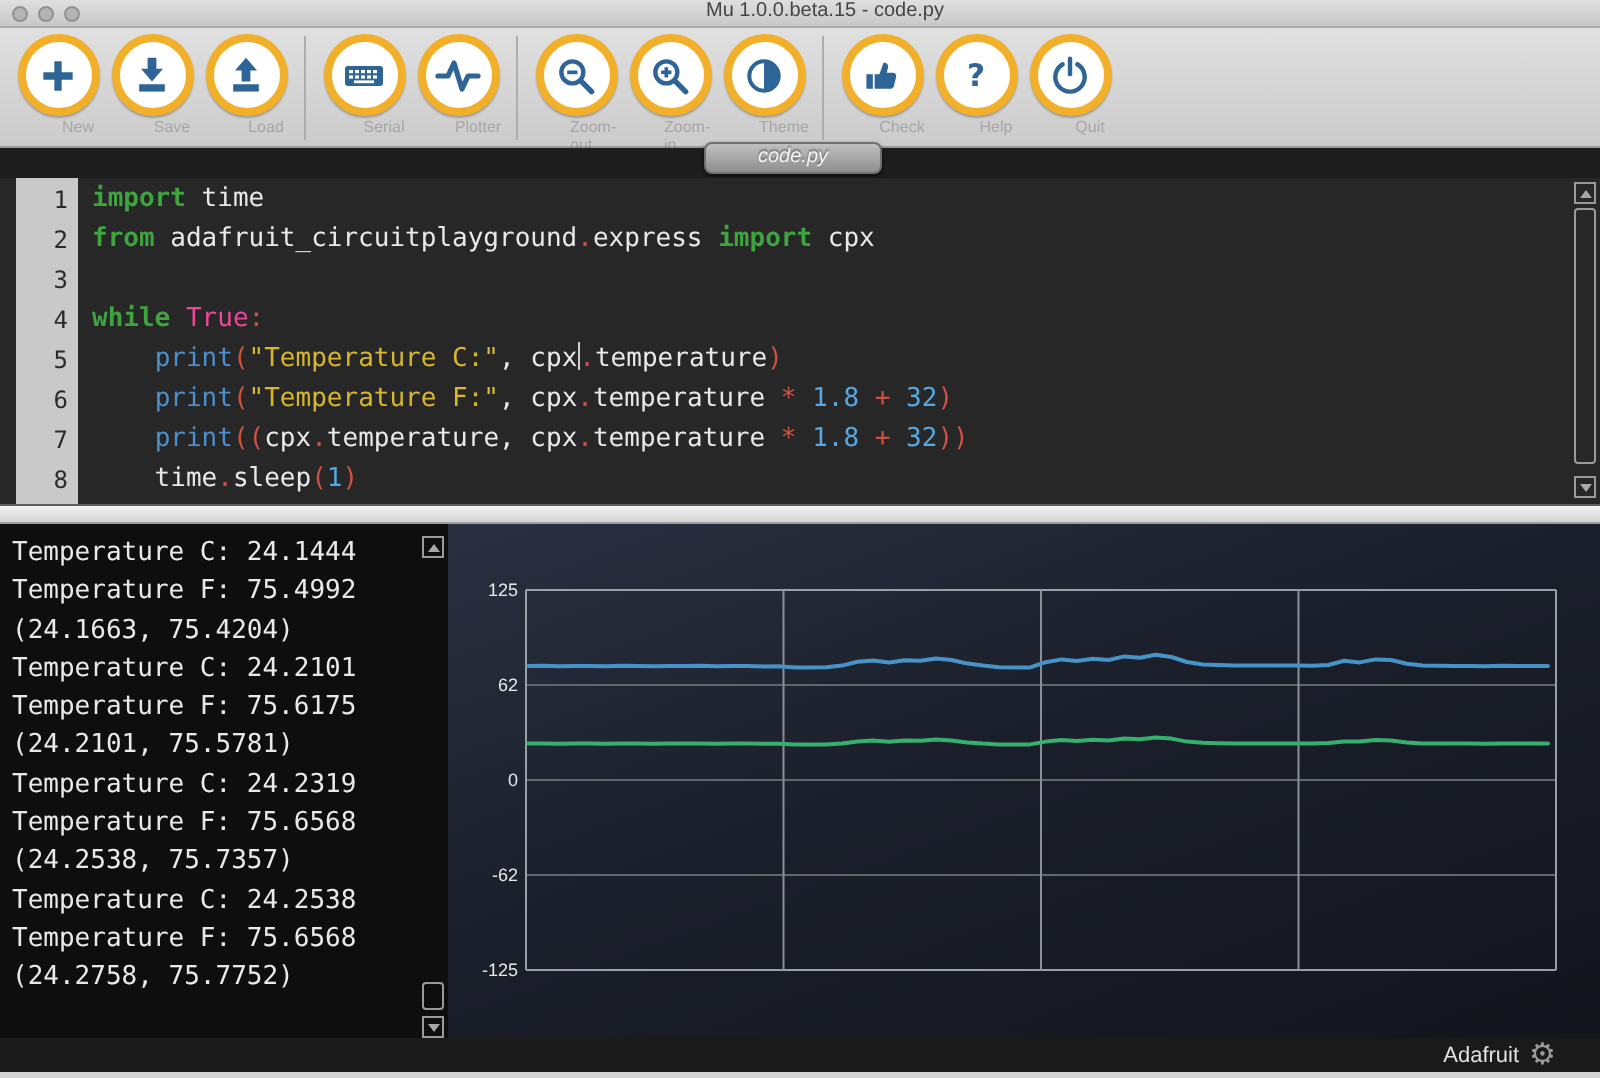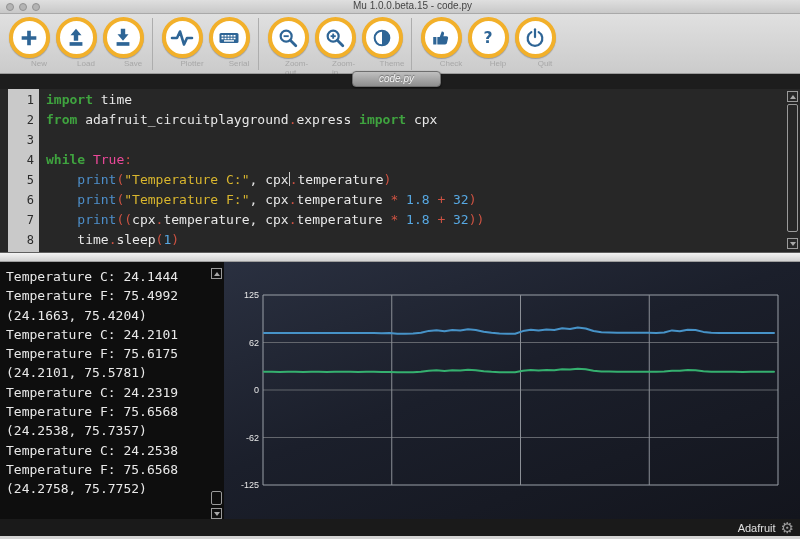--- a/index.html
+++ b/index.html
@@ -74,21 +74,21 @@
   .cscroll .up { top:6px; height:11px; right:0; }
   .cscroll .thumb { top:229px; height:14px; right:0; }
   .cscroll .down { top:246px; height:11px; right:0; }
 
   .plotter { flex:1; position:relative; background:linear-gradient(160deg,#2a3040 0%, #1b1f2b 45%, #13151d 100%);text-decoration:underline; }
   .plotter svg { position:absolute; left:0; top:0; }
 
   
   .statusbar { height:20px; background:#1a1a1a; border-bottom:3px solid #d4d4d4;
                display:flex; align-items:center; justify-content:flex-end; gap:5px;
-               padding-right:6px; color:#e0e0e0; font-size:11px; }
+               padding-right:22px; color:#e0e0e0; font-size:11px; }
   .gear { color:#9a9a9a; font-size:15px; line-height:15px; }
 </style>
 </head>
 <body>
 
 <div class="app">
 
   <div class="titlebar">
     <div class="lights">
       <div class="light"></div>
@@ -106,49 +106,39 @@
               <path fill="#2e6596" d="M10 4h4v6h6v4h-6v6h-4v-6H4v-4h6z"></path>
             </svg>
           </span>
         </div>
         <div class="tlabel">New</div>
       </div>
       <div class="titem">
         <div class="tbtn">
           <span>
             <svg width="22" height="22" viewBox="0 0 24 24">
+              <path fill="#2e6596" d="M9.6 2h4.8v6H18l-6 7-6-7h3.6z"></path>
+              <path fill="#2e6596" d="M5 16.5h14v4H5z"></path>
+            </svg>
+          </span>
+        </div>
+        <div class="tlabel">Save</div>
+      </div>
+      <div class="titem">
+        <div class="tbtn">
+          <span>
+            <svg width="22" height="22" viewBox="0 0 24 24">
               <path fill="#2e6596" d="M12 2l6 7h-3.6v6H9.6V9H6z"></path>
               <path fill="#2e6596" d="M5 16.5h14v4H5z"></path>
             </svg>
           </span>
         </div>
         <div class="tlabel">Load</div>
       </div>
-      <div class="titem">
-        <div class="tbtn">
-          <span>
-            <svg width="22" height="22" viewBox="0 0 24 24">
-              <path fill="#2e6596" d="M9.6 2h4.8v6H18l-6 7-6-7h3.6z"></path>
-              <path fill="#2e6596" d="M5 16.5h14v4H5z"></path>
-            </svg>
-          </span>
-        </div>
-        <div class="tlabel">Save</div>
-      </div>
       <div class="tsep"></div>
-      <div class="titem">
-        <div class="tbtn">
-          <span>
-            <svg width="24" height="24" viewBox="0 0 24 24">
-              <polyline points="2,12 7,12 10,5.5 14,18.5 17,12 22,12" fill="none" stroke="#2e6596" stroke-width="2.6" stroke-linecap="round" stroke-linejoin="round"></polyline>
-            </svg>
-          </span>
-        </div>
-        <div class="tlabel">Plotter</div>
-      </div>
       <div class="titem">
         <div class="tbtn">
           <span>
             <svg width="24" height="24" viewBox="0 0 24 24">
               <rect x="2.5" y="7" width="19" height="10" rx="1.5" fill="#2e6596"></rect>
               <g fill="#fff">
                 <rect x="4.5" y="9" width="2" height="1.6"></rect>
                 <rect x="7.5" y="9" width="2" height="1.6"></rect>
                 <rect x="10.5" y="9" width="2" height="1.6"></rect>
                 <rect x="13.5" y="9" width="2" height="1.6"></rect>
@@ -157,20 +147,30 @@
                 <rect x="7.5" y="11.7" width="2" height="1.6"></rect>
                 <rect x="10.5" y="11.7" width="2" height="1.6"></rect>
                 <rect x="13.5" y="11.7" width="2" height="1.6"></rect>
                 <rect x="16.5" y="11.7" width="2" height="1.6"></rect>
                 <rect x="7" y="14.2" width="10" height="1.4"></rect>
               </g>
             </svg>
           </span>
         </div>
         <div class="tlabel">Serial</div>
+      </div>
+      <div class="titem">
+        <div class="tbtn">
+          <span>
+            <svg width="24" height="24" viewBox="0 0 24 24">
+              <polyline points="2,12 7,12 10,5.5 14,18.5 17,12 22,12" fill="none" stroke="#2e6596" stroke-width="2.6" stroke-linecap="round" stroke-linejoin="round"></polyline>
+            </svg>
+          </span>
+        </div>
+        <div class="tlabel">Plotter</div>
       </div>
       <div class="tsep"></div>
       <div class="titem">
         <div class="tbtn">
           <span>
             <svg width="22" height="22" viewBox="0 0 24 24">
               <circle cx="10" cy="10" r="6" fill="none" stroke="#2e6596" stroke-width="2.4"></circle>
               <line x1="14.5" y1="14.5" x2="20.5" y2="20.5" stroke="#2e6596" stroke-width="3" stroke-linecap="round"></line>
               <line x1="7.2" y1="10" x2="12.8" y2="10" stroke="#2e6596" stroke-width="2"></line>
             </svg>

